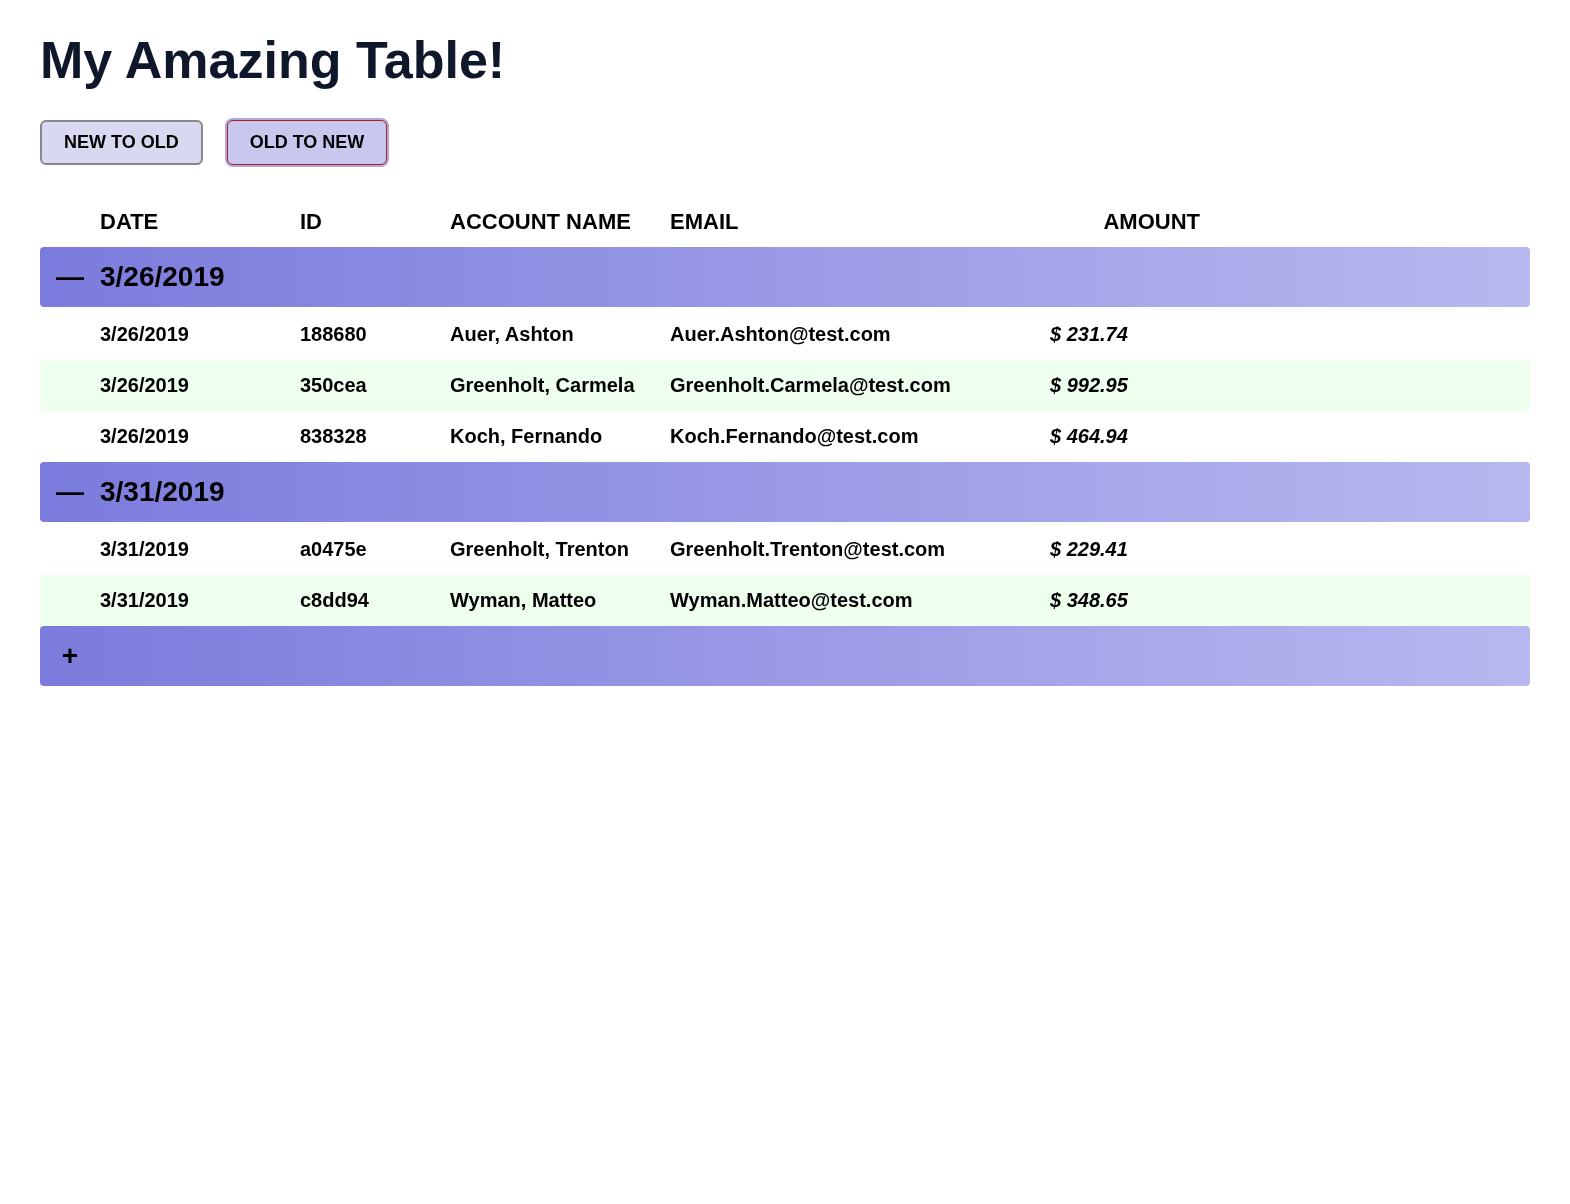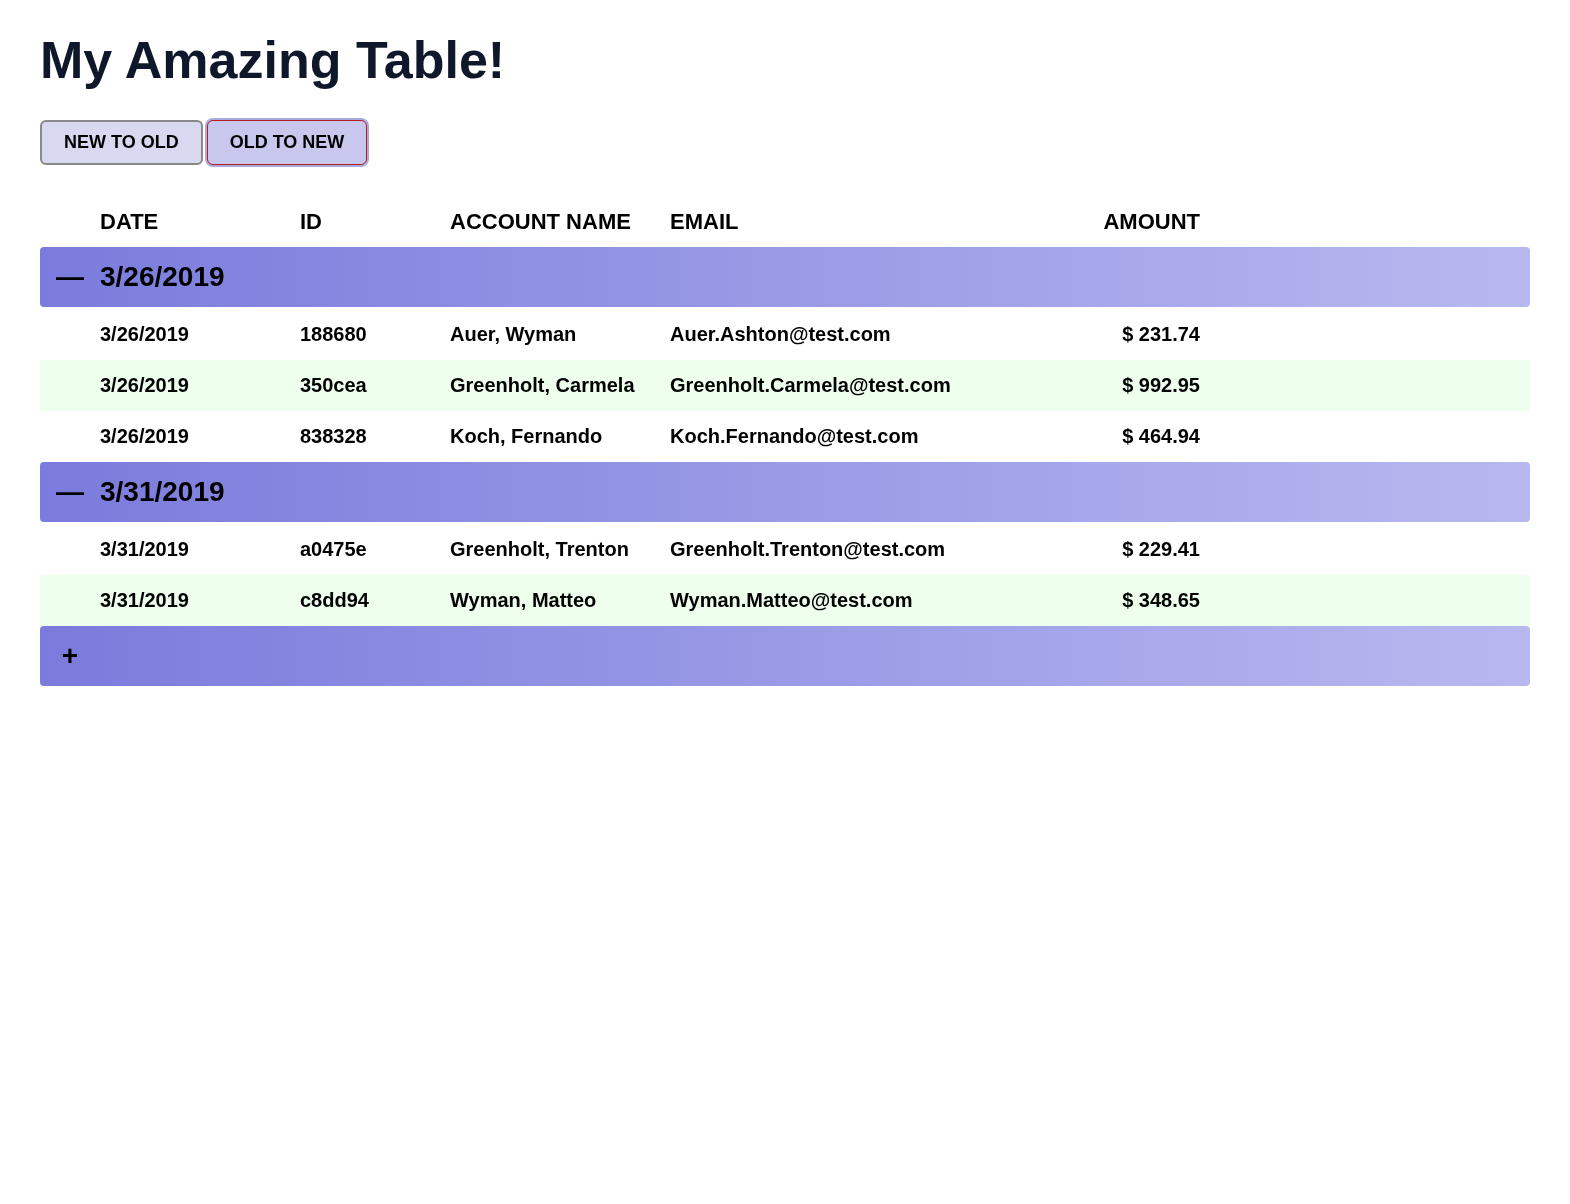--- a/index.html
+++ b/index.html
@@ -11,21 +11,21 @@
 
     #page-title {
       font-size: 52px;
       font-weight: 900;
       color: #0f172a;
       margin-bottom: 30px;
     }
 
     .button-row {
       display: flex;
-      gap: 4px;
+      gap: 24px;
       margin-bottom: 36px;
     }
 
     .sort-btn {
       padding: 10px 22px;
       font-size: 18px;
       font-weight: 700;
       border: 2px solid #888;
       border-radius: 6px;
       cursor: pointer;
@@ -104,21 +104,21 @@
       font-size: 20px;
       font-weight: 700;
       color: #000;
     }
 
     .cell-icon { }
     .cell-date { }
     .cell-id { }
     .cell-name { }
     .cell-email { }
-    .cell-amount { text-align: right; padding-right: 10px; }
+    .cell-amount { text-align: left; padding-right: 10px; font-style: italic; }
   </style>
 </head>
 <body>
 
 <h1 id="page-title">My Amazing Table!</h1>
 
 <div class="button-row">
   <button class="sort-btn">NEW TO OLD</button>
   <button class="sort-btn active">OLD TO NEW</button>
 </div>
@@ -134,21 +134,21 @@
   </div>
 
   <div class="group-header-row">
     <div class="group-icon">—</div>
     <div class="group-date-label">3/26/2019</div>
   </div>
   <div class="data-row">
     <div class="cell cell-icon"></div>
     <div class="cell cell-date">3/26/2019</div>
     <div class="cell cell-id">188680</div>
-    <div class="cell cell-name">Auer, Wyman</div>
+    <div class="cell cell-name">Auer, Ashton</div>
     <div class="cell cell-email">Auer.Ashton@test.com</div>
     <div class="cell cell-amount">$ 231.74</div>
   </div>
   <div class="data-row alt">
     <div class="cell cell-icon"></div>
     <div class="cell cell-date">3/26/2019</div>
     <div class="cell cell-id">350cea</div>
     <div class="cell cell-name">Greenholt, Carmela</div>
     <div class="cell cell-email">Greenholt.Carmela@test.com</div>
     <div class="cell cell-amount">$ 992.95</div>

